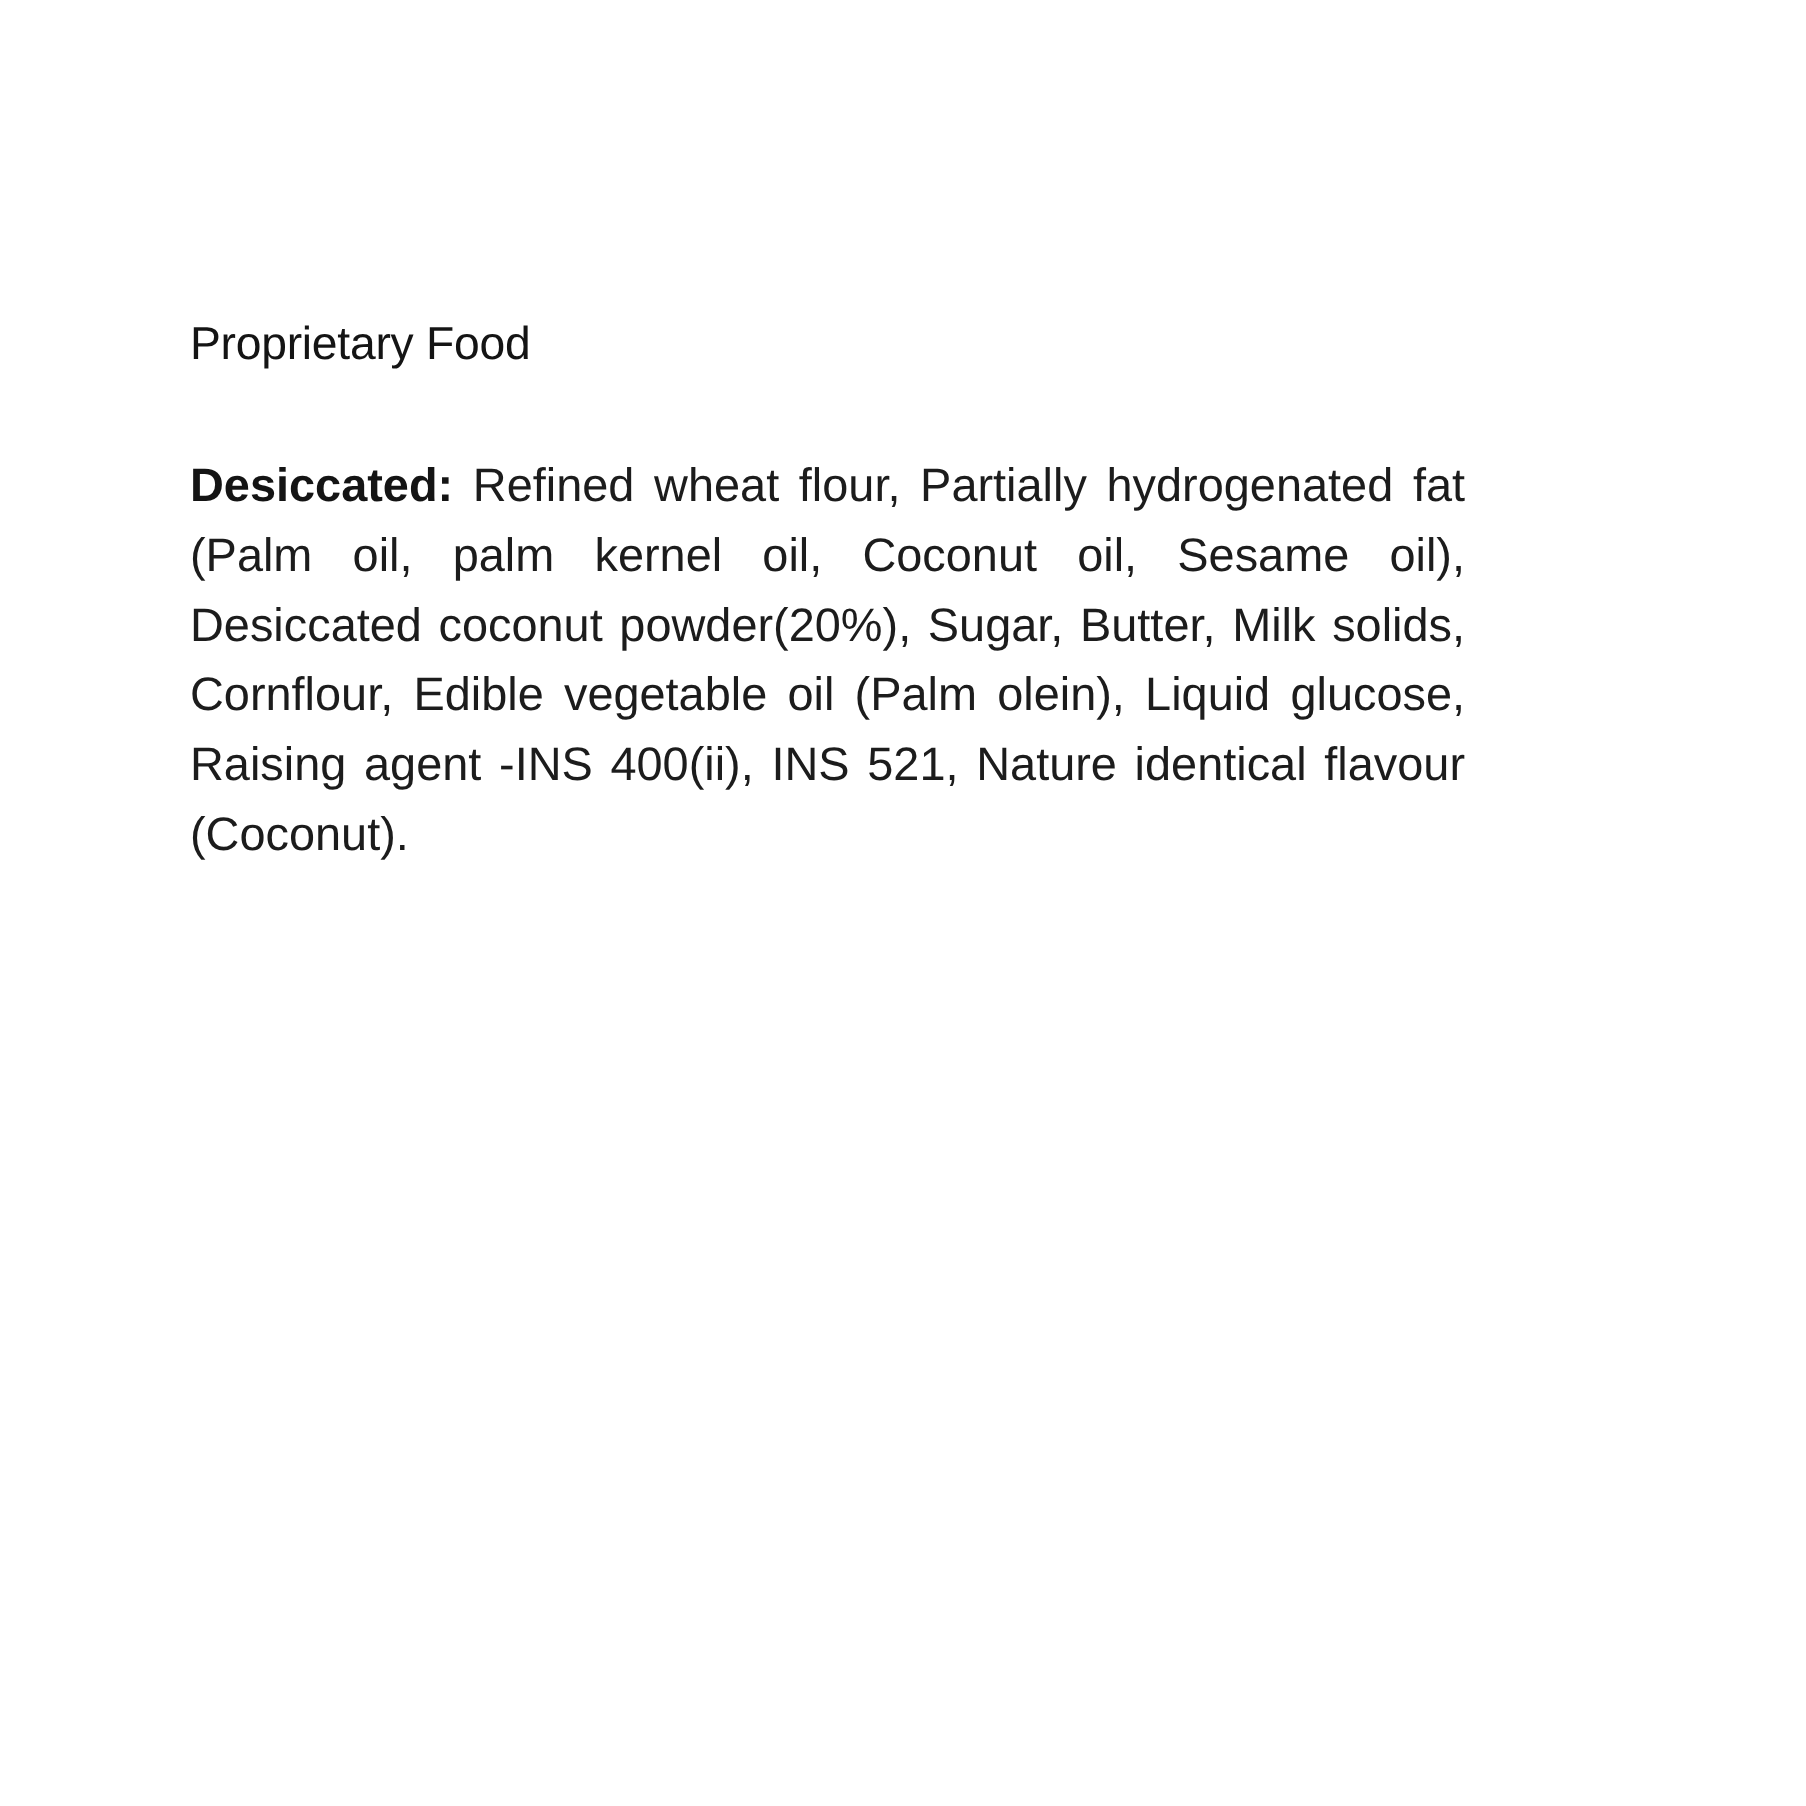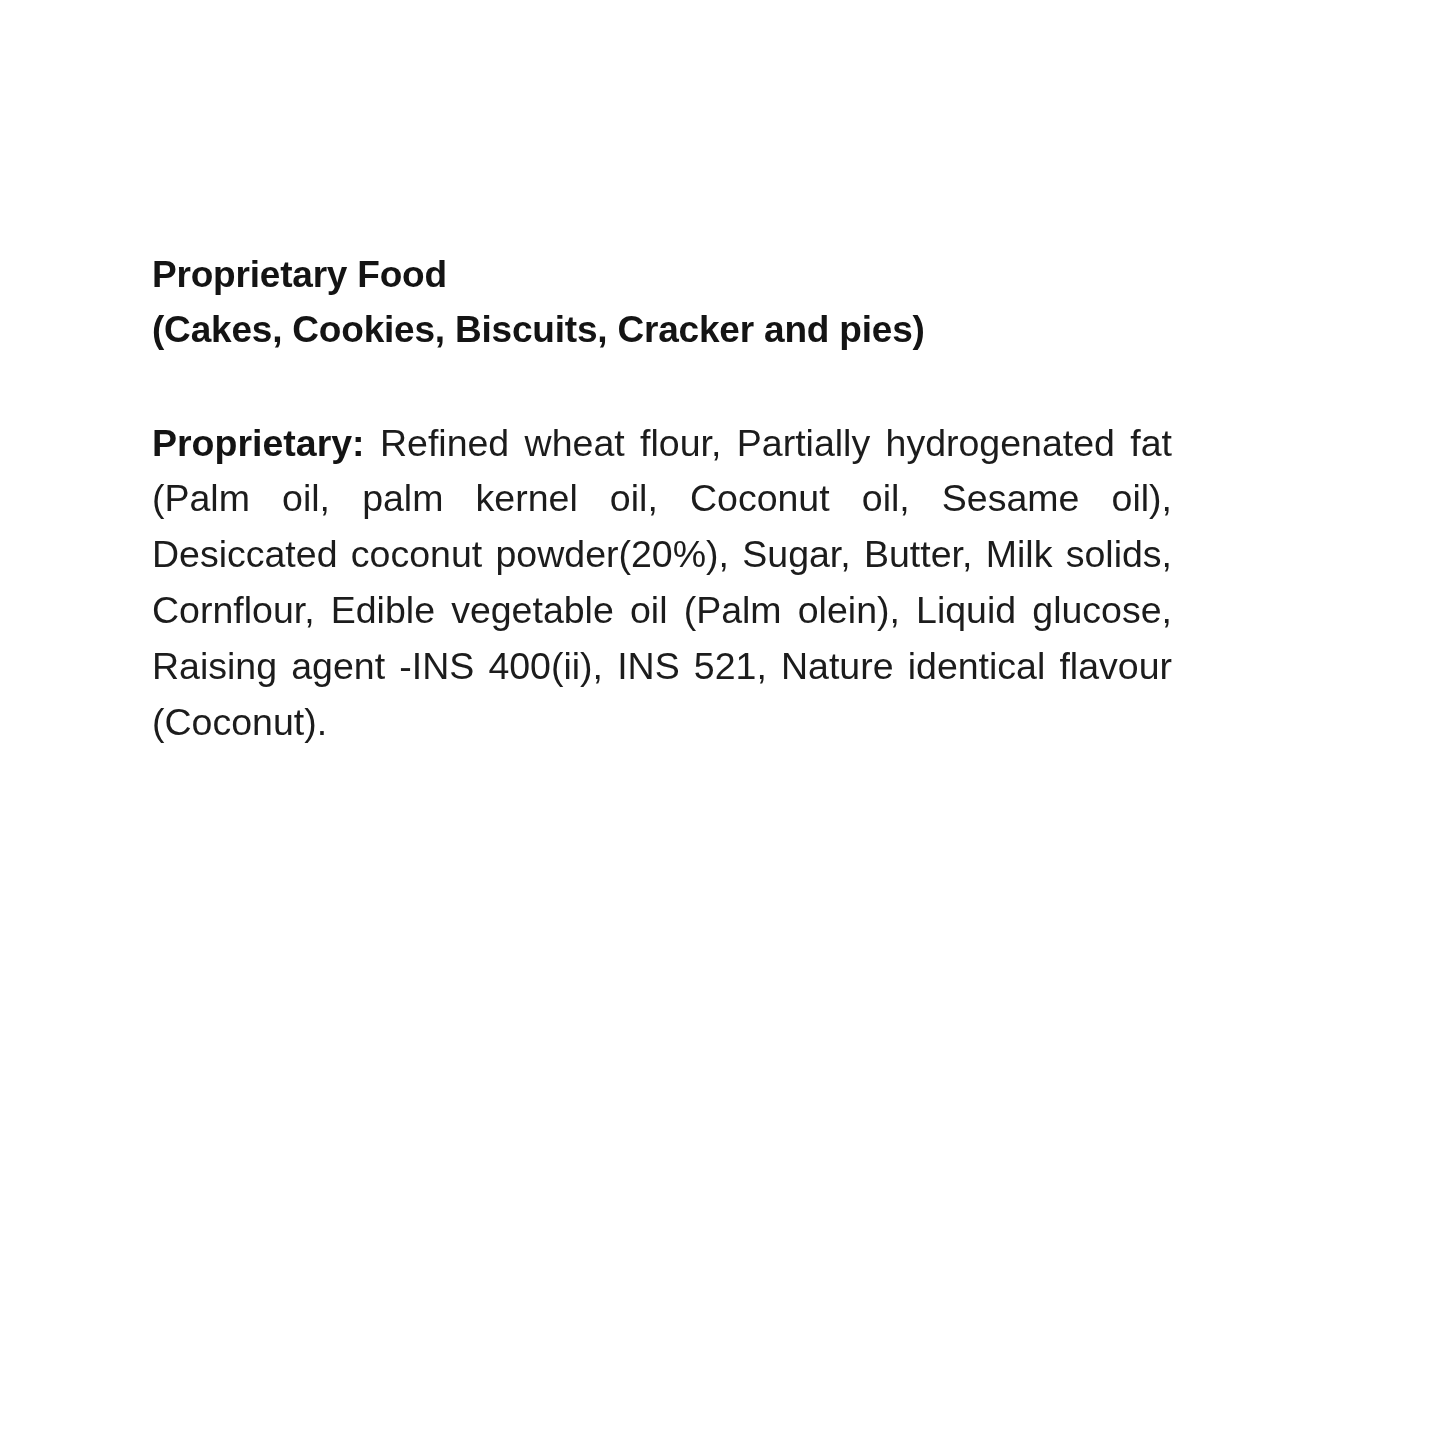--- a/index.html
+++ b/index.html
@@ -18,21 +18,21 @@
     position: absolute;
     left: 152px;
     top: 248px;
     width: 1020px;
   }
   .title-block {
     margin-bottom: 58px;
   }
   .title-line {
     font-size: 37px;
-    font-weight: bold;
+    font-weight: normal;
     line-height: 1.48;
     letter-spacing: -0.2px;
     color: #141414;
   }
   .para {
     font-size: 37.5px;
     line-height: 1.49;
     color: #1c1c1c;
     text-align: justify;
     text-justify: inter-word;
@@ -52,19 +52,18 @@
     width: 100%;
   }
 </style>
 </head>
 <body>
 
 <div class="label-panel">
 
   <div class="title-block">
     <div class="title-line">Proprietary Food</div>
-    <div class="title-line">(Cakes, Cookies, Biscuits, Cracker and pies)</div>
   </div>
 
-  <p class="para"><span class="lead">Proprietary:</span><span> Refined wheat flour, Partially hydrogenated fat (Palm oil, palm kernel oil, Coconut oil, Sesame oil), Desiccated coconut powder(20%), Sugar, Butter, Milk solids, Cornflour, Edible vegetable oil (Palm olein), Liquid glucose, Raising agent -INS 400(ii), INS 521, Nature identical flavour (Coconut).</span></p>
+  <p class="para"><span class="lead">Desiccated:</span><span> Refined wheat flour, Partially hydrogenated fat (Palm oil, palm kernel oil, Coconut oil, Sesame oil), Desiccated coconut powder(20%), Sugar, Butter, Milk solids, Cornflour, Edible vegetable oil (Palm olein), Liquid glucose, Raising agent -INS 400(ii), INS 521, Nature identical flavour (Coconut).</span></p>
 
 
 </div>
 
 </body></html>

